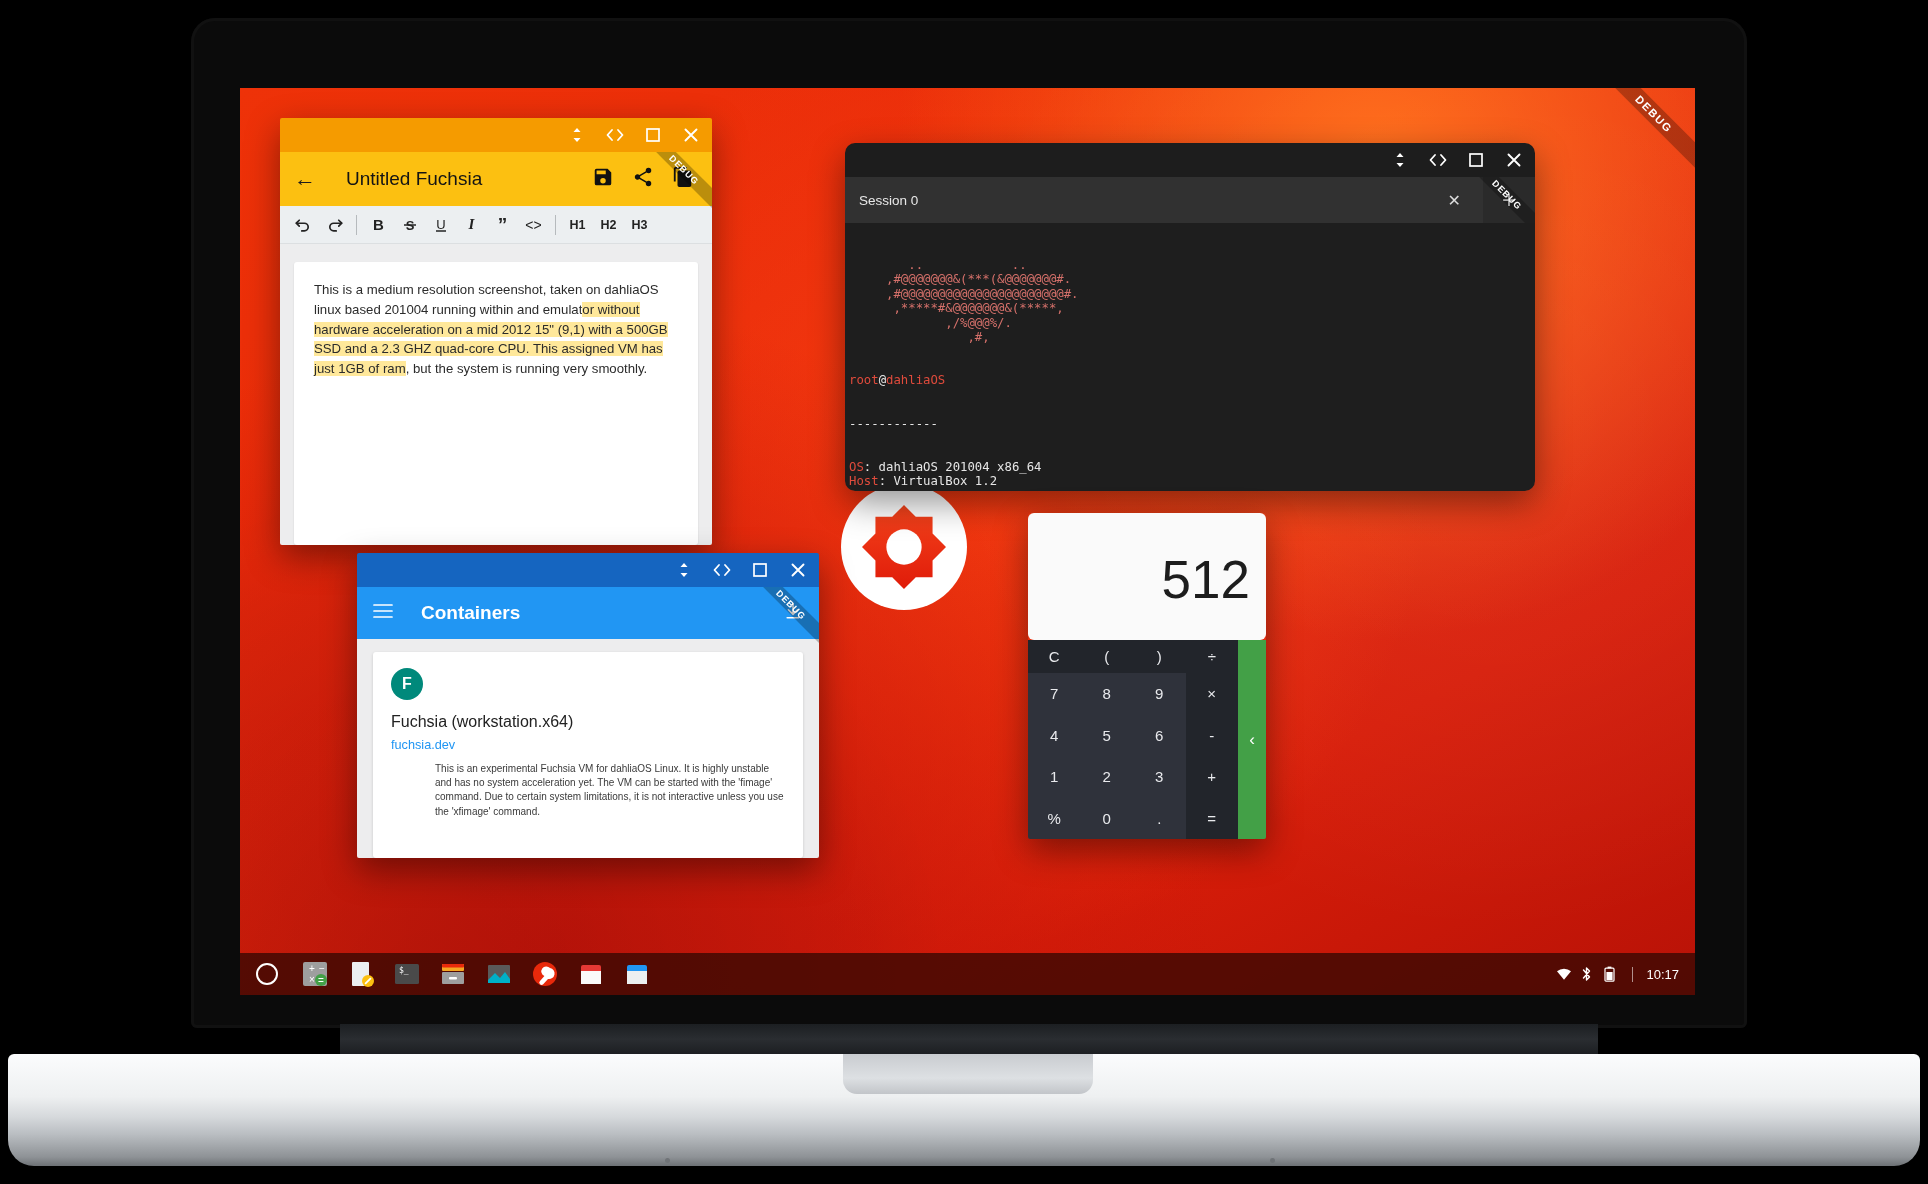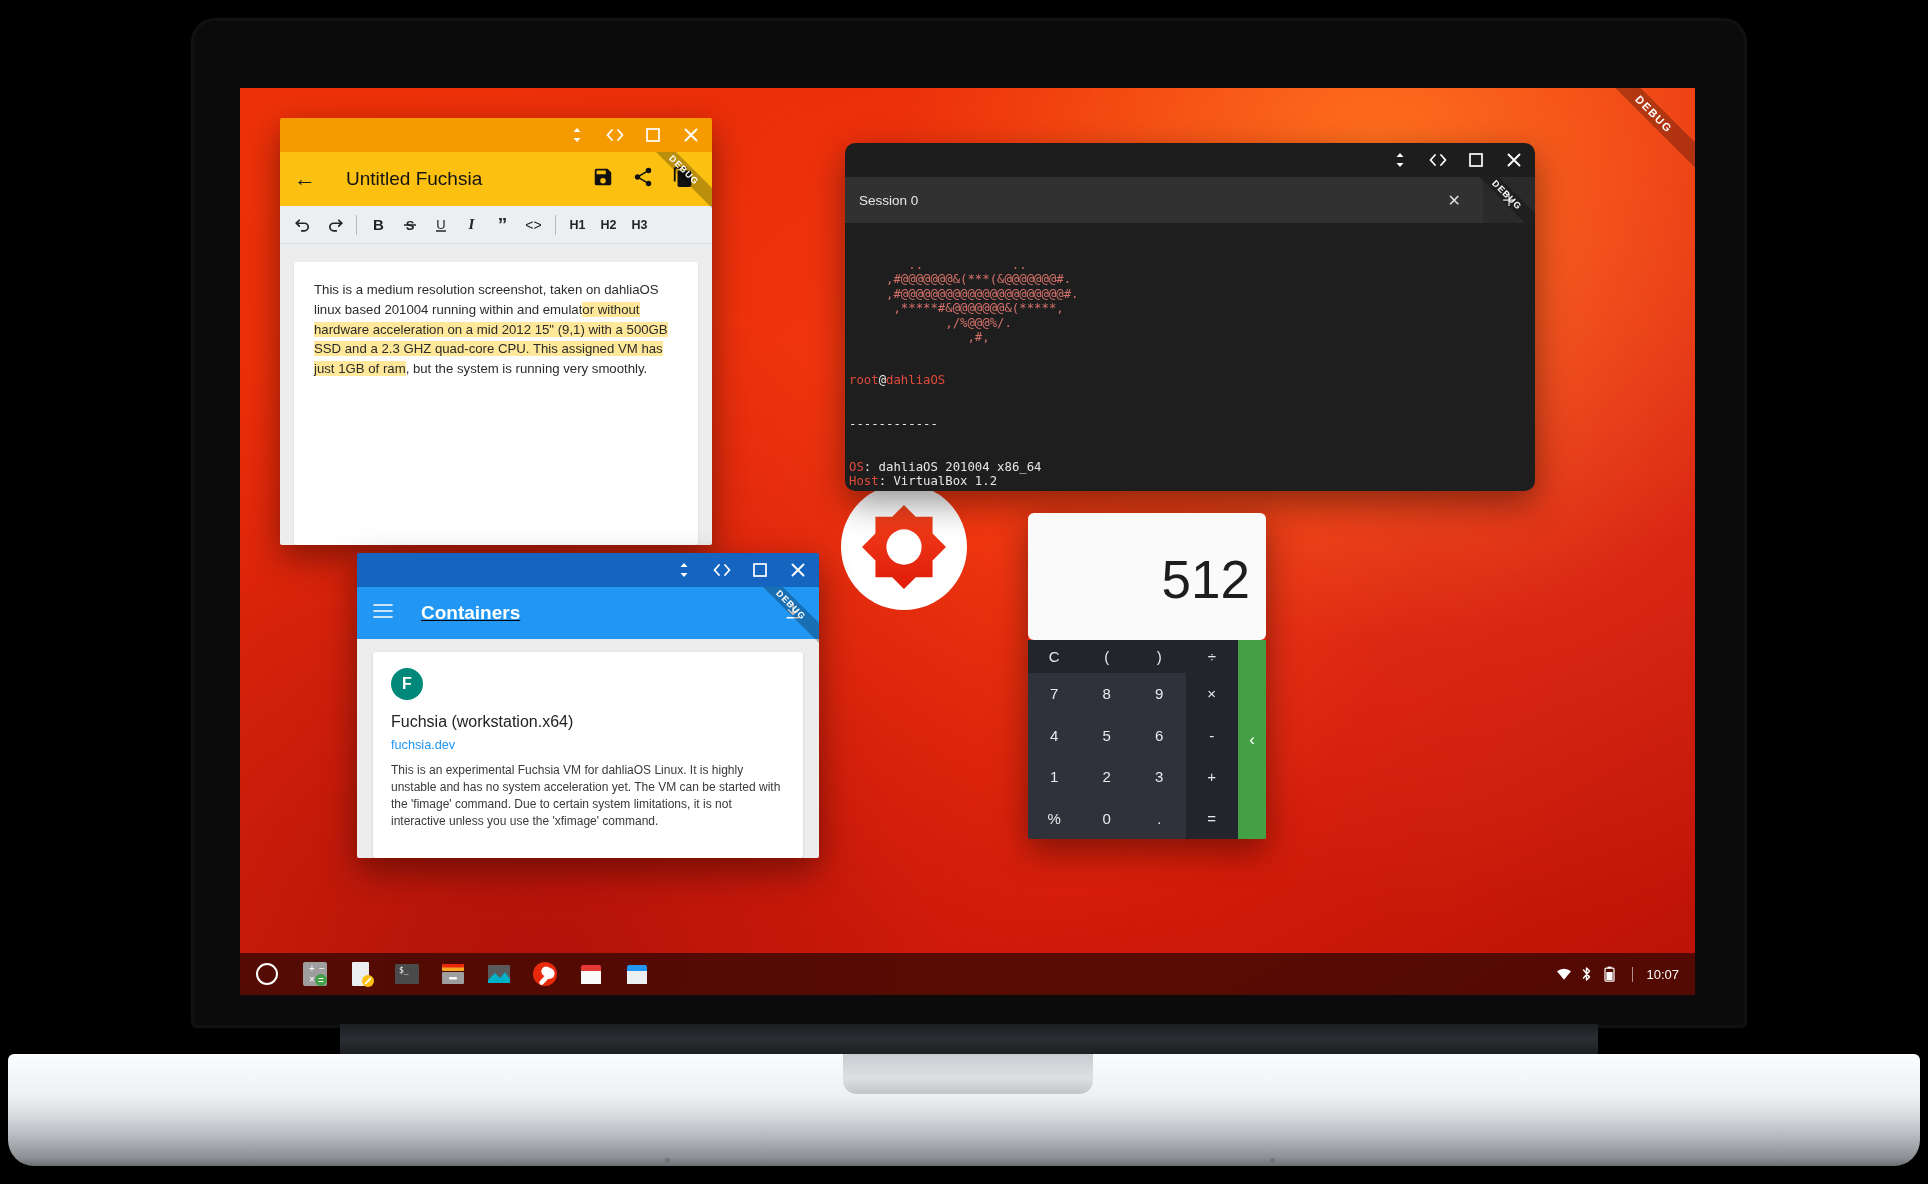--- a/index.html
+++ b/index.html
@@ -164,36 +164,36 @@
     color: #e6e6e6; white-space: pre; overflow: hidden; position: relative;
   }
   #term-body .ascii { color: #d4706a; }
   #term-body .k { color: #e04b3c; }
 
   
   #cont-win { left: 117px; top: 465px; width: 462px; height: 305px; border-radius: 2px; }
   #cont-win .titlebar { background: #1565c0; }
   #cont-appbar {
     height: 52px; background: #2196f3; display: flex; align-items: center;
-    padding: 0 16px; gap: 18px; position: relative; text-decoration: underline;
+    padding: 0 16px; gap: 18px; position: relative;
   }
   #cont-title { flex: 1; color: #fff; font-size: 19px; font-weight: bold; padding-left: 10px; }
   #cont-body { background: #ededee; height: 219px; padding: 13px 16px 0; }
   #cont-card {
     background: #fff; border-radius: 3px; padding: 16px 18px;
     box-shadow: 0 1px 3px rgba(0,0,0,0.17); height: 100%;
   }
   #cont-avatar {
     width: 32px; height: 32px; border-radius: 50%; background: #00897b;
     color: #fff; display: flex; align-items: center; justify-content: center;
     font-size: 16px; font-weight: bold; margin-bottom: 13px;
   }
   #cont-card h3 { font-size: 16px; font-weight: 400; color: #222; margin-bottom: 7px; }
   #cont-link { font-size: 12.7px; color: #2196f3; margin-bottom: 10px; cursor: pointer; }
-  #cont-desc { font-size: 12px; line-height: 1.42; color: #3a3a3a; }
+  #cont-desc { font-size: 10px; line-height: 1.42; color: #3a3a3a; margin-left: 44px; }
 
   
   #calc-win { left: 788px; top: 425px; width: 238px; height: 326px; border-radius: 2px; }
   #calc-display {
     background: #fafafa; height: 127px; display: flex; align-items: center;
     justify-content: flex-end; padding: 8px 16px 0 0; border-radius: 6px;
   }
   #calc-value { font-size: 53px; color: #1d1d1d; font-weight: 300; line-height: 1.15; }
   #calc-body { display: flex; height: 199px; }
   #calc-keys { flex: 1; display: flex; flex-direction: column; }
@@ -559,21 +559,21 @@
             </svg>
         </span>
         <span class="tray-ic">
           <svg width="11" height="16" viewBox="0 0 11 16">
               <rect x="3.6" y="0.6" width="3.8" height="1.6" fill="#fff"></rect>
               <rect x="1" y="2.2" width="9" height="13" rx="1" stroke="#fff" stroke-width="1.2" fill="none"></rect>
               <rect x="2.4" y="6" width="6.2" height="8" fill="#fff"></rect>
             </svg>
         </span>
         <span class="sep"></span>
-        <span id="tb-clock">10:07</span>
+        <span id="tb-clock">10:17</span>
       </div>
     </div>
 
   </div>
 
   <div id="hinge"></div>
   <div id="base"></div>
   <div id="base-notch"></div>
   <div class="base-dot" style="left:665px"></div>
   <div class="base-dot" style="left:1270px"></div>

